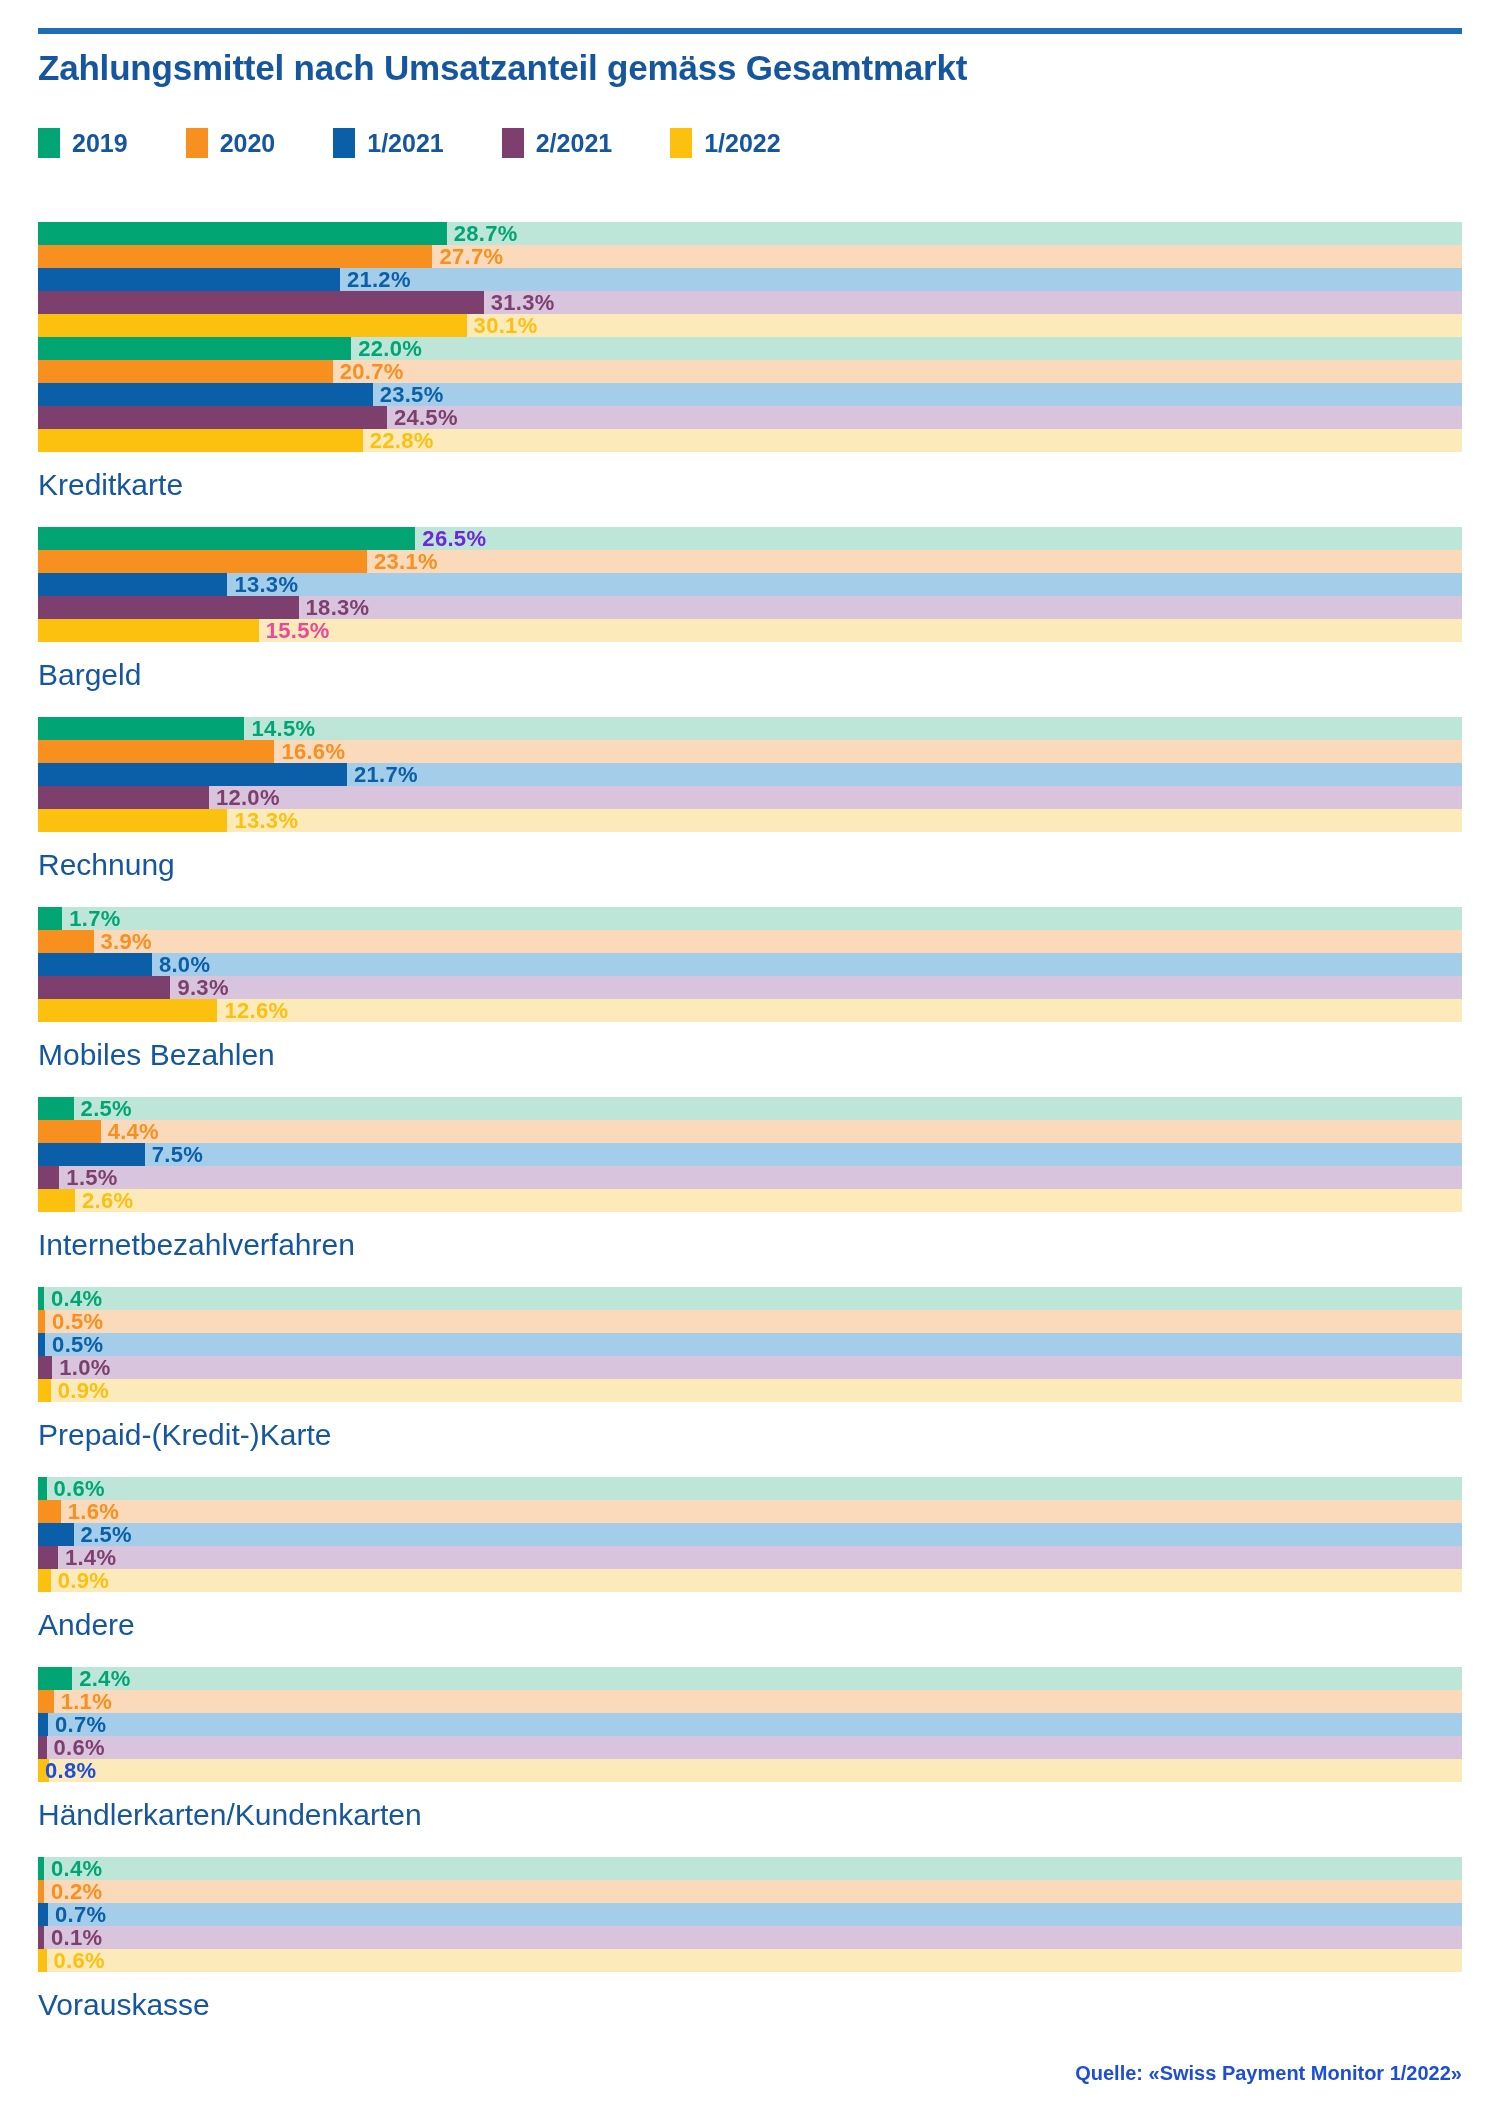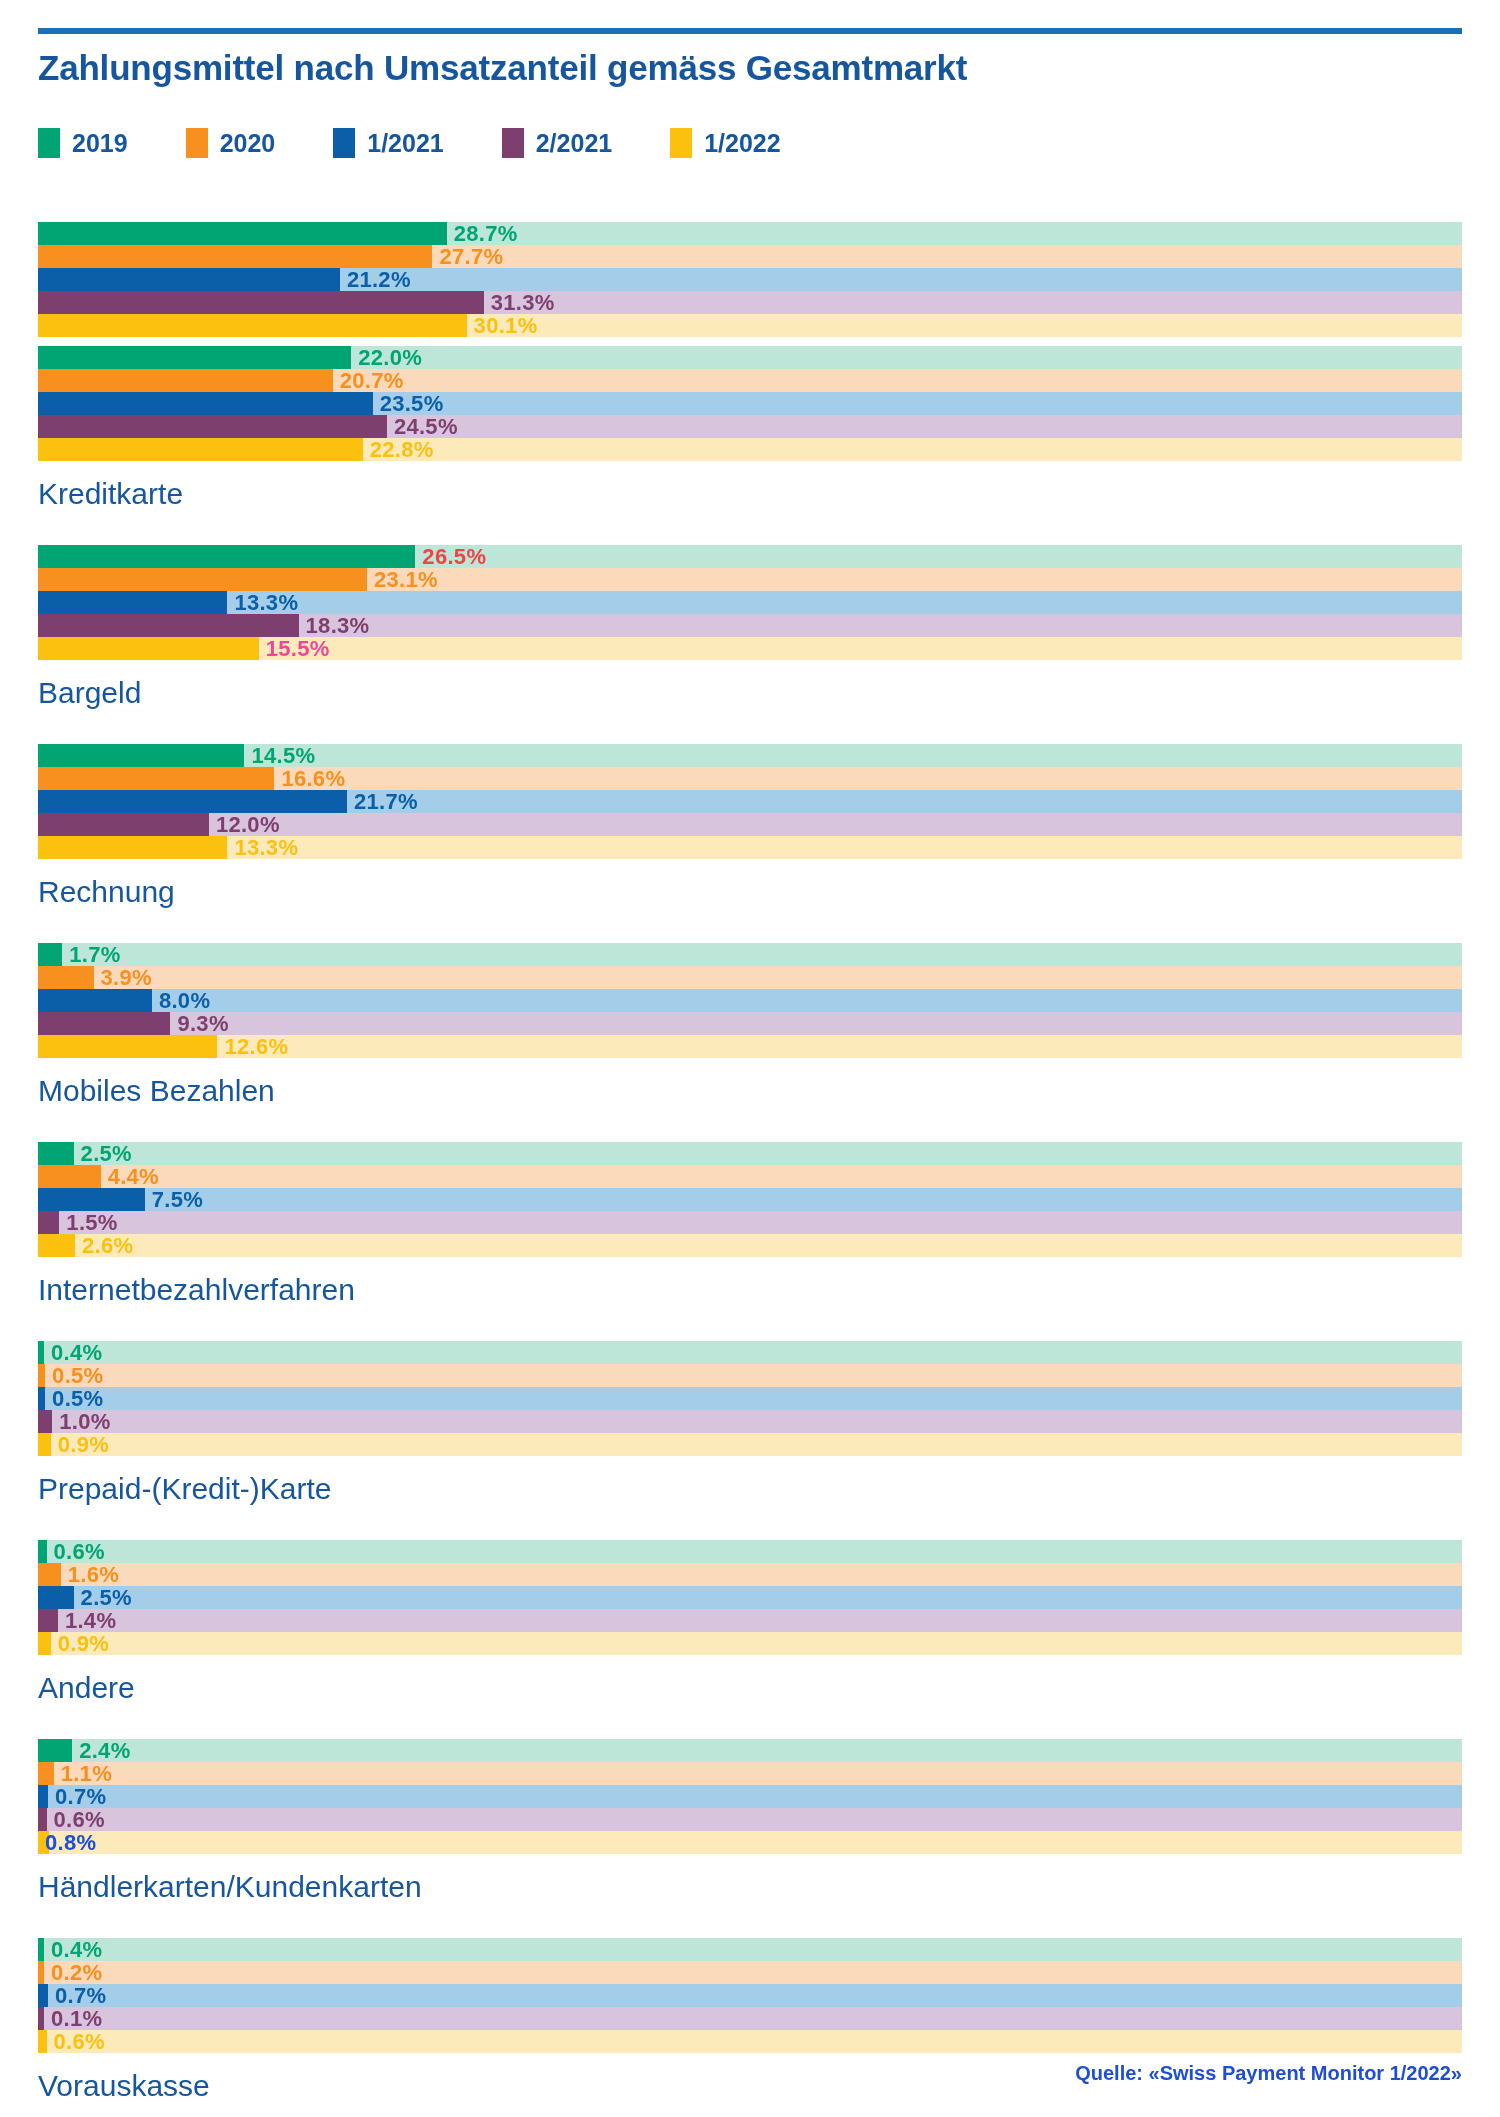--- a/index.html
+++ b/index.html
@@ -82,21 +82,21 @@
   
   .chart-area {
     position: absolute;
     left: 38px;
     top: 222px;
     width: 1424px;
   }
 
   .group {
     position: relative;
-    margin-bottom: 9px;
+    margin-bottom: 0;
   }
 
   .bars {
     position: relative;
     width: 1424px;
   }
 
   .bar-row {
     position: relative;
     width: 1424px;
@@ -236,21 +236,21 @@
             <span class="bar-value" style="left: 331.672px; color: rgb(252, 192, 14);">22.8%</span>
           </div>
         </div>
         <div class="group-label">Kreditkarte</div>
       </div>
       <div class="group">
         <div class="bars">
           <div class="bar-row">
             <div class="bar-track" style="background: rgb(189, 230, 216);"></div>
             <div class="bar-fill" style="width: 377.36px; background: rgb(0, 165, 115);"></div>
-            <span class="bar-value" style="left: 384.36px; color: #ef4444;">26.5%</span>
+            <span class="bar-value" style="left: 384.36px; color: #6d28d9;">26.5%</span>
           </div>
           <div class="bar-row">
             <div class="bar-track" style="background: rgb(251, 217, 187);"></div>
             <div class="bar-fill" style="width: 328.944px; background: rgb(247, 144, 30);"></div>
             <span class="bar-value" style="left: 335.944px; color: rgb(247, 144, 30);">23.1%</span>
           </div>
           <div class="bar-row">
             <div class="bar-track" style="background: rgb(163, 205, 232);"></div>
             <div class="bar-fill" style="width: 189.392px; background: rgb(10, 95, 168);"></div>
             <span class="bar-value" style="left: 196.392px; color: rgb(10, 95, 168);">13.3%</span>

